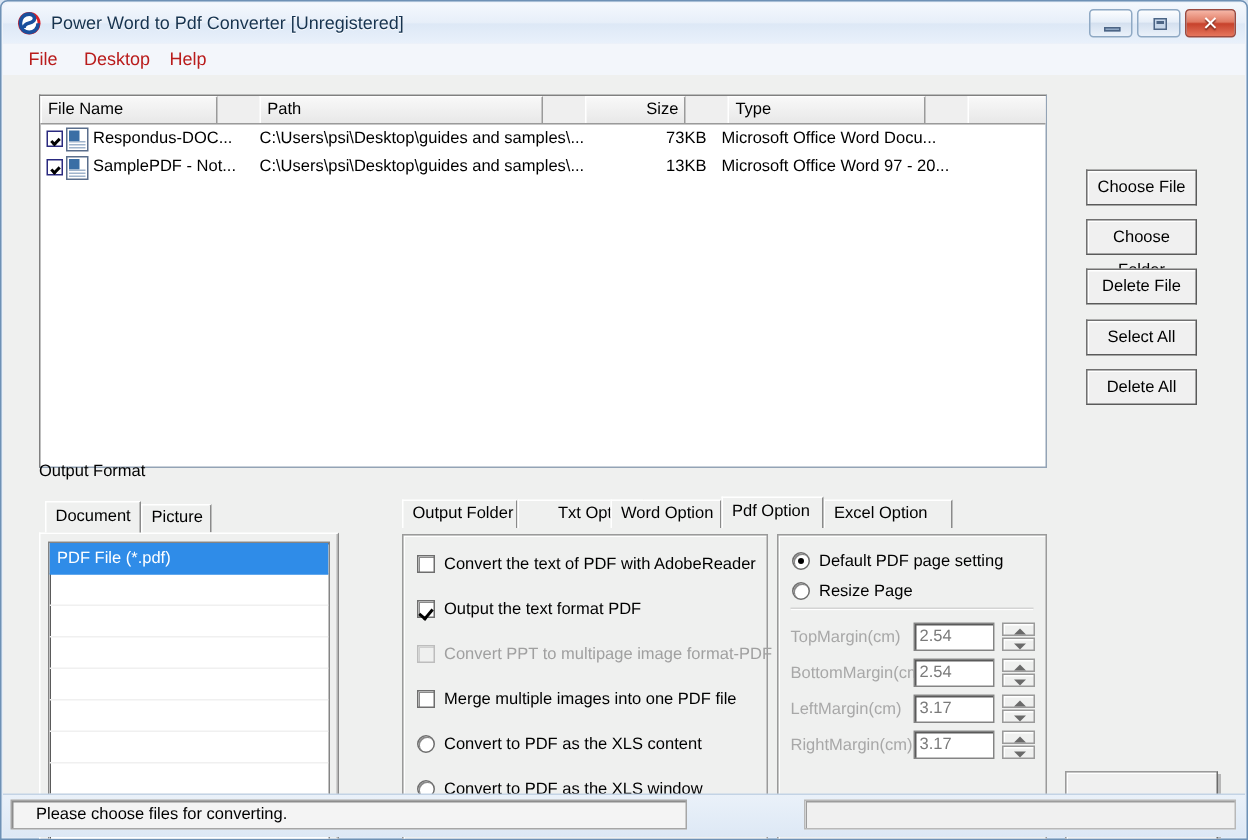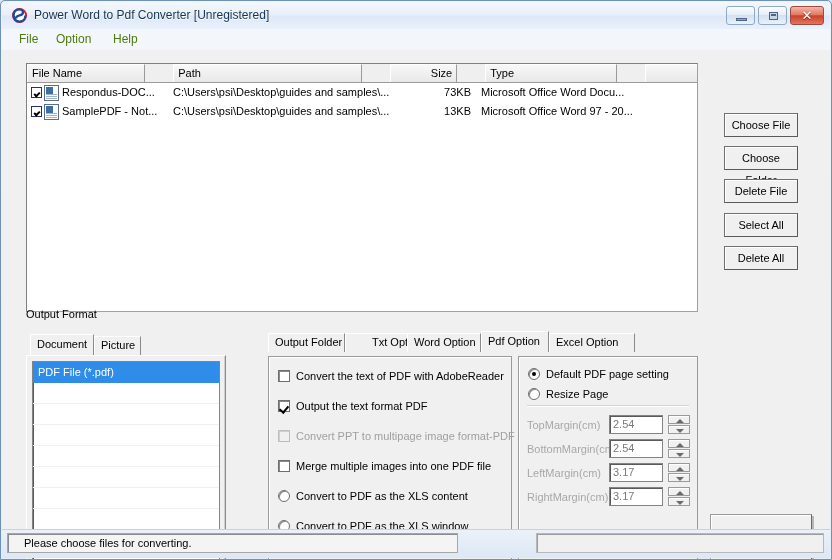--- a/index.html
+++ b/index.html
@@ -63,21 +63,21 @@
     text-shadow:0 1px 1px #7a2a1c;
   }
   
   .menubar{
     position:absolute;left:1px;top:28px;width:828px;height:21px;
     background:#f3f6fb;
     border-bottom:1px solid #e2eaf4;
   }
   .menu-item{
     position:absolute;top:3px;height:15px;line-height:15px;
-    padding:0 7px;font-size:12px;color:#4d7c0f;cursor:default;
+    padding:0 7px;font-size:12px;color:#b91c1c;cursor:default;
   }
   .menu-file{left:10px;}
   .menu-option{left:47px;}
   .menu-help{left:104px;}
   
   .client{
     position:absolute;left:1px;top:49px;width:828px;height:481px;
     background:#eff0ef;
   }
   
@@ -335,21 +335,21 @@
         <span class="glyph-max"></span>
       </div>
       <div class="winbtn close">
         <span class="glyph-close">✕</span>
       </div>
     </div>
   </div>
 
   <div class="menubar">
     <div class="menu-item menu-file">File</div>
-    <div class="menu-item menu-option">Option</div>
+    <div class="menu-item menu-option">Desktop</div>
     <div class="menu-item menu-help">Help</div>
   </div>
 
   <div class="client">
 
     <div class="filelist">
       <div class="lv-header">
         <div class="lv-col c0">File Name</div>
         <div class="lv-col c1">Path</div>
         <div class="lv-col c2">Size</div>

